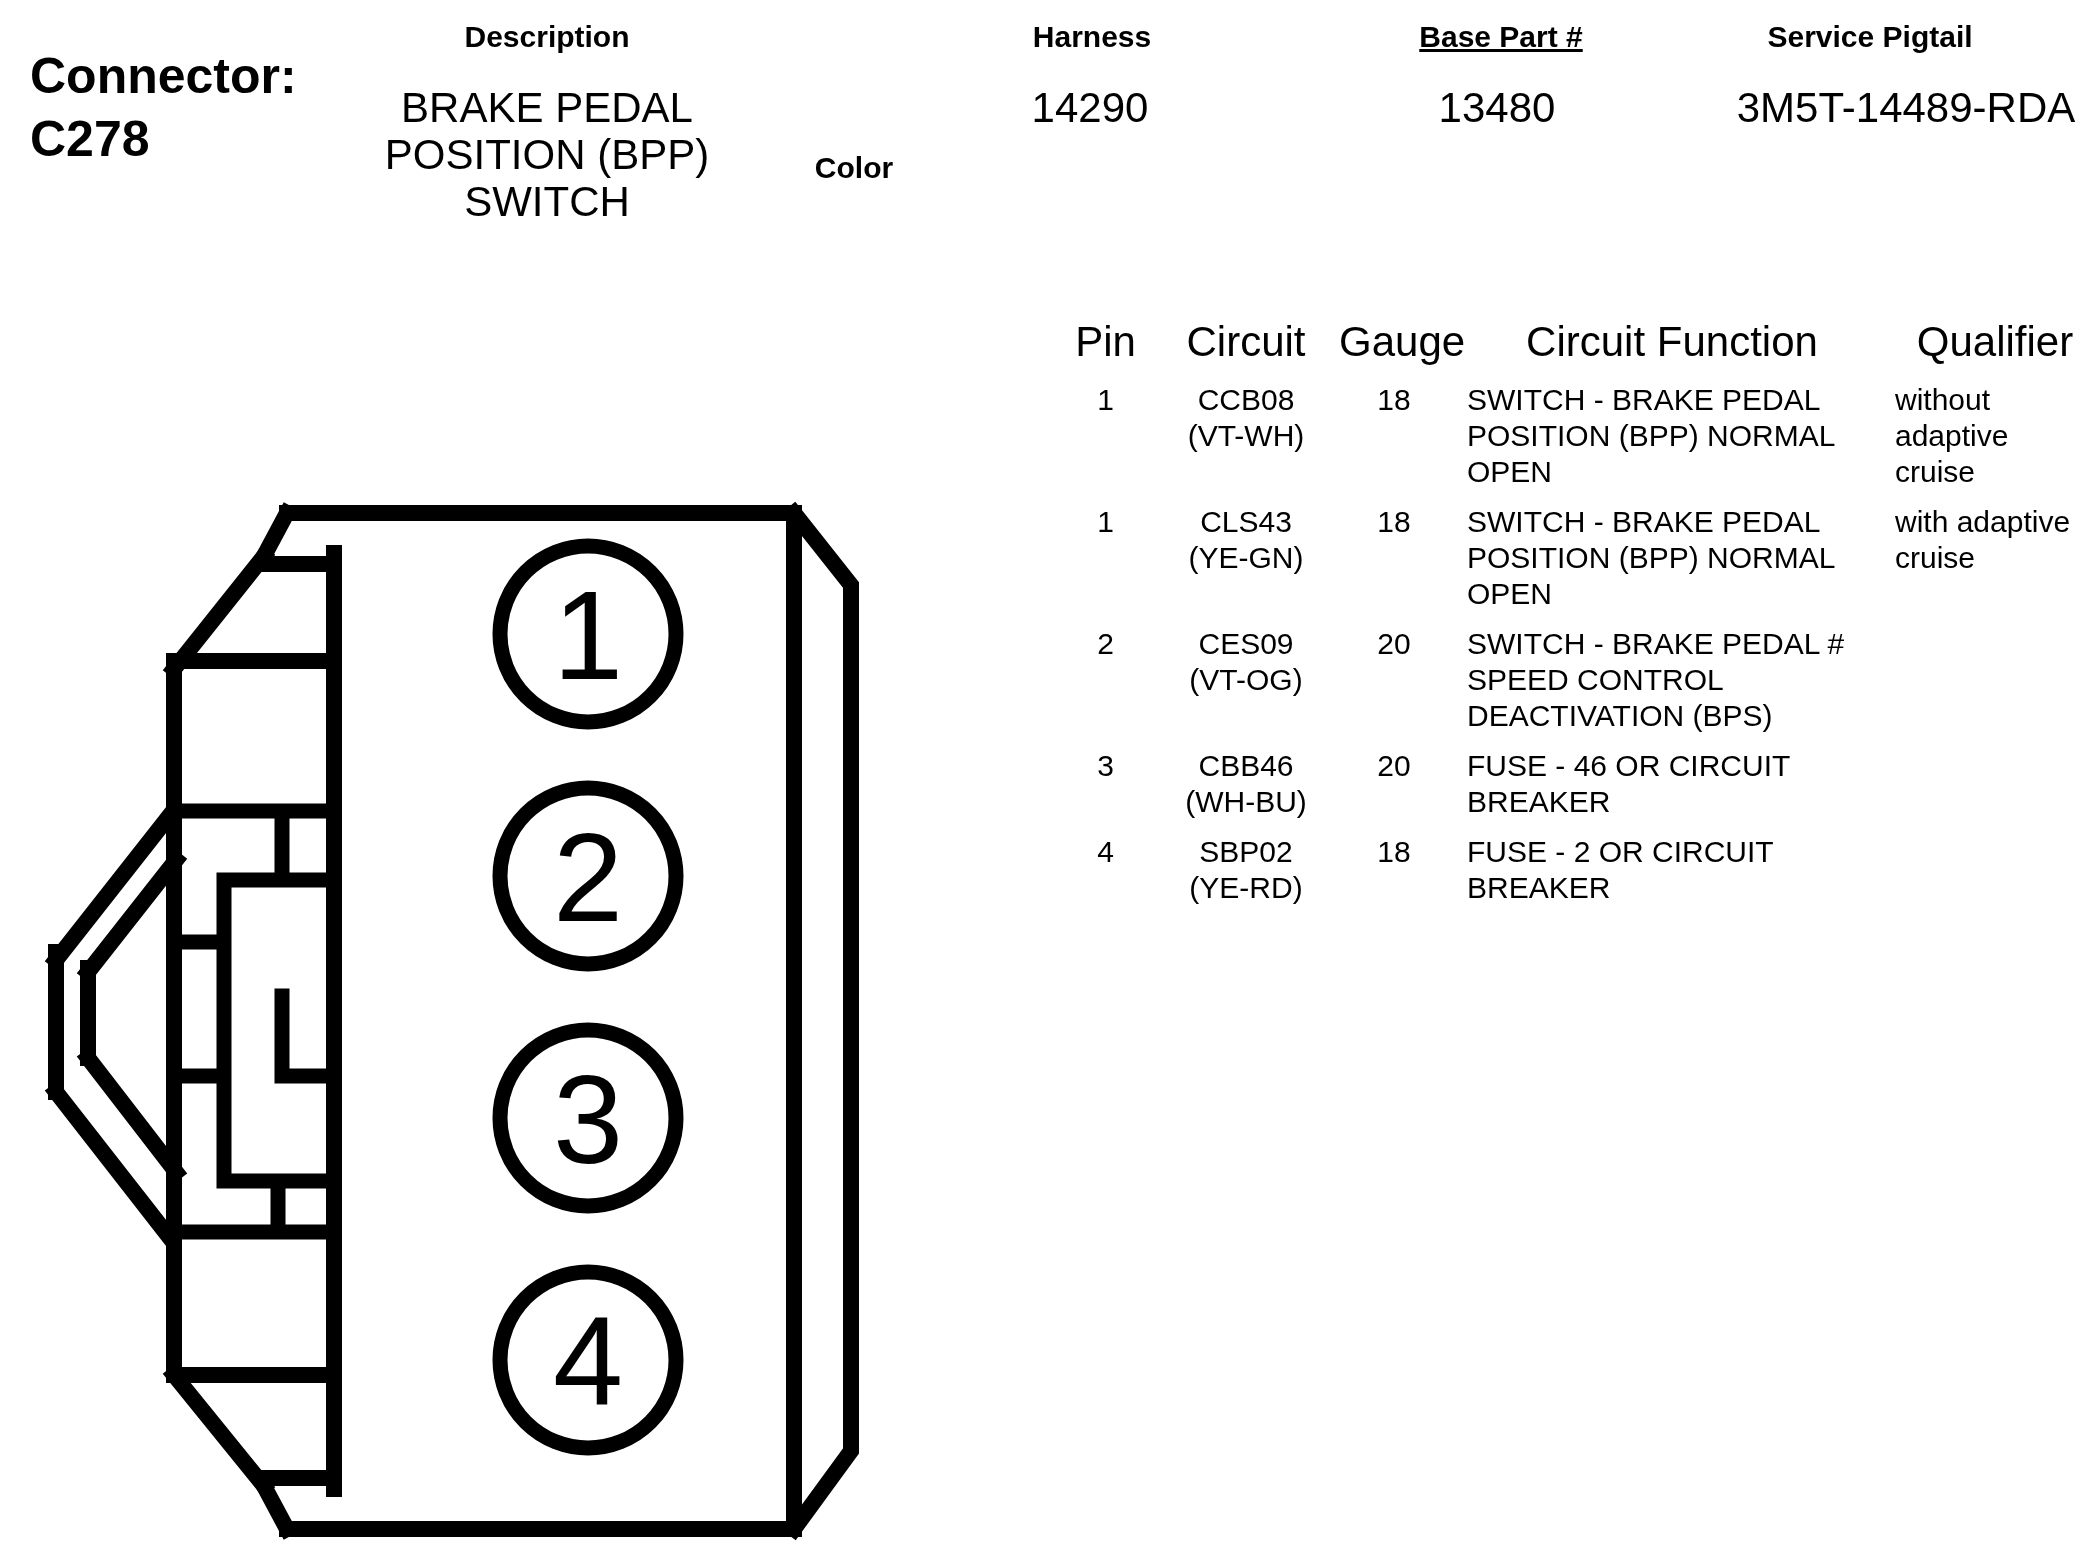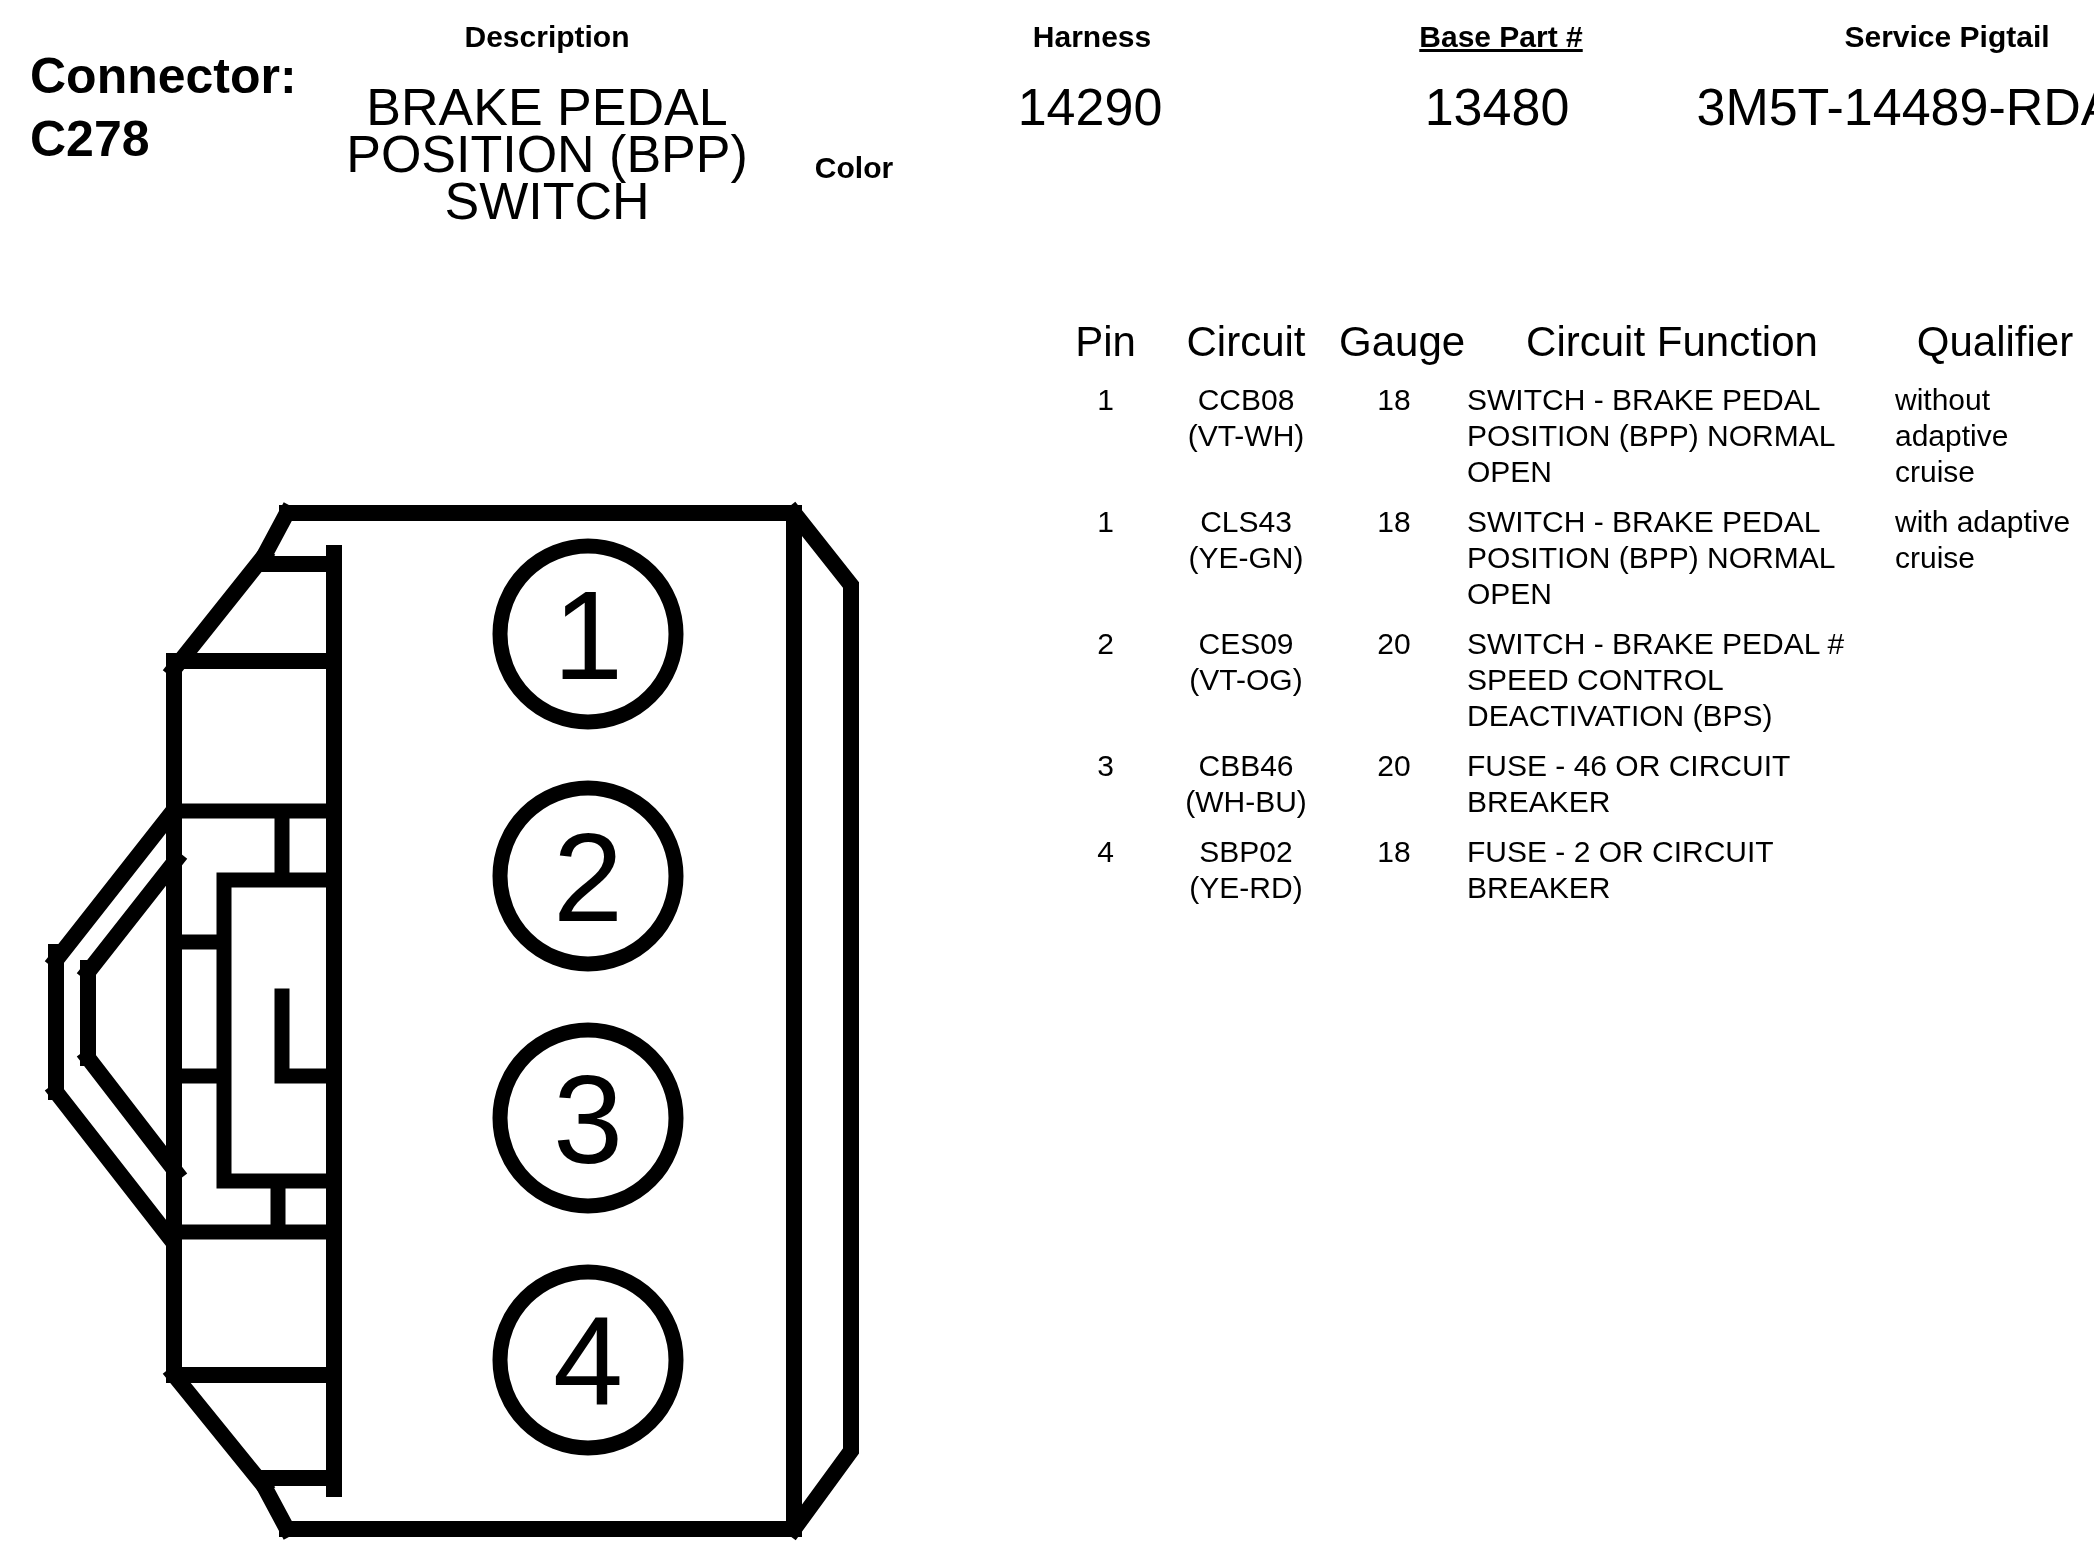--- a/index.html
+++ b/index.html
@@ -6,21 +6,21 @@
   body{
     width:2094px;height:1542px;position:relative;overflow:hidden;
     background:#ffffff;color:#000000;
     font-family:"Liberation Sans","DejaVu Sans",sans-serif;
   }
   .abs{position:absolute;}
   .ctr{transform:translateX(-50%);text-align:center;}
   .pre{white-space:pre-line;}
   .title{font-size:50px;font-weight:bold;line-height:63px;}
   .colhdr{font-size:30px;font-weight:bold;white-space:nowrap;}
-  .val{font-size:52px;line-height:47px;white-space:nowrap;}
+  .val{font-size:42px;line-height:47px;white-space:nowrap;}
   .val.pre{white-space:pre-line;}
   
   #pin-table{left:1058px;top:318px;width:950px;}
   .trow{display:grid;grid-template-columns:95px 170px 110px 430px 200px;column-gap:8px;}
   .thead{font-size:42px;font-weight:normal;margin-bottom:16px;}
   .thead > div{text-align:center;white-space:nowrap;}
   #table-rows{display:flex;flex-direction:column;row-gap:14px;}
   .cell{font-size:30px;line-height:36px;white-space:pre-line;}
   .c-pin,.c-gauge,.c-circuit{text-align:center;}
   .c-func{padding-left:10px;}
@@ -40,21 +40,21 @@
 SWITCH</div>
 
 <div class="abs ctr colhdr" style="left:854px;top:116px;margin-top:35px;">Color</div>
 
 <div class="abs ctr colhdr" style="left:1092px;top:20px;">Harness</div>
 <div class="abs ctr val" style="left:1090px;top:84px;text-align:right;">14290</div>
 
 <div class="abs ctr colhdr" style="left:1501px;top:20px;text-decoration:underline;">Base Part #</div>
 <div class="abs ctr val" style="left:1497px;top:84px;">13480</div>
 
-<div class="abs ctr colhdr" style="left:1947px;top:20px;">Service Pigtail</div>
+<div class="abs ctr colhdr" style="left:1870px;top:20px;">Service Pigtail</div>
 <div class="abs ctr val" style="left:1906px;top:84px;">3M5T-14489-RDA</div>
 
 <div id="pin-table" class="abs">
   <div class="trow thead">
     <div>Pin</div>
     <div>Circuit</div>
     <div>Gauge</div>
     <div>Circuit Function</div>
     <div>Qualifier</div>
   </div>

